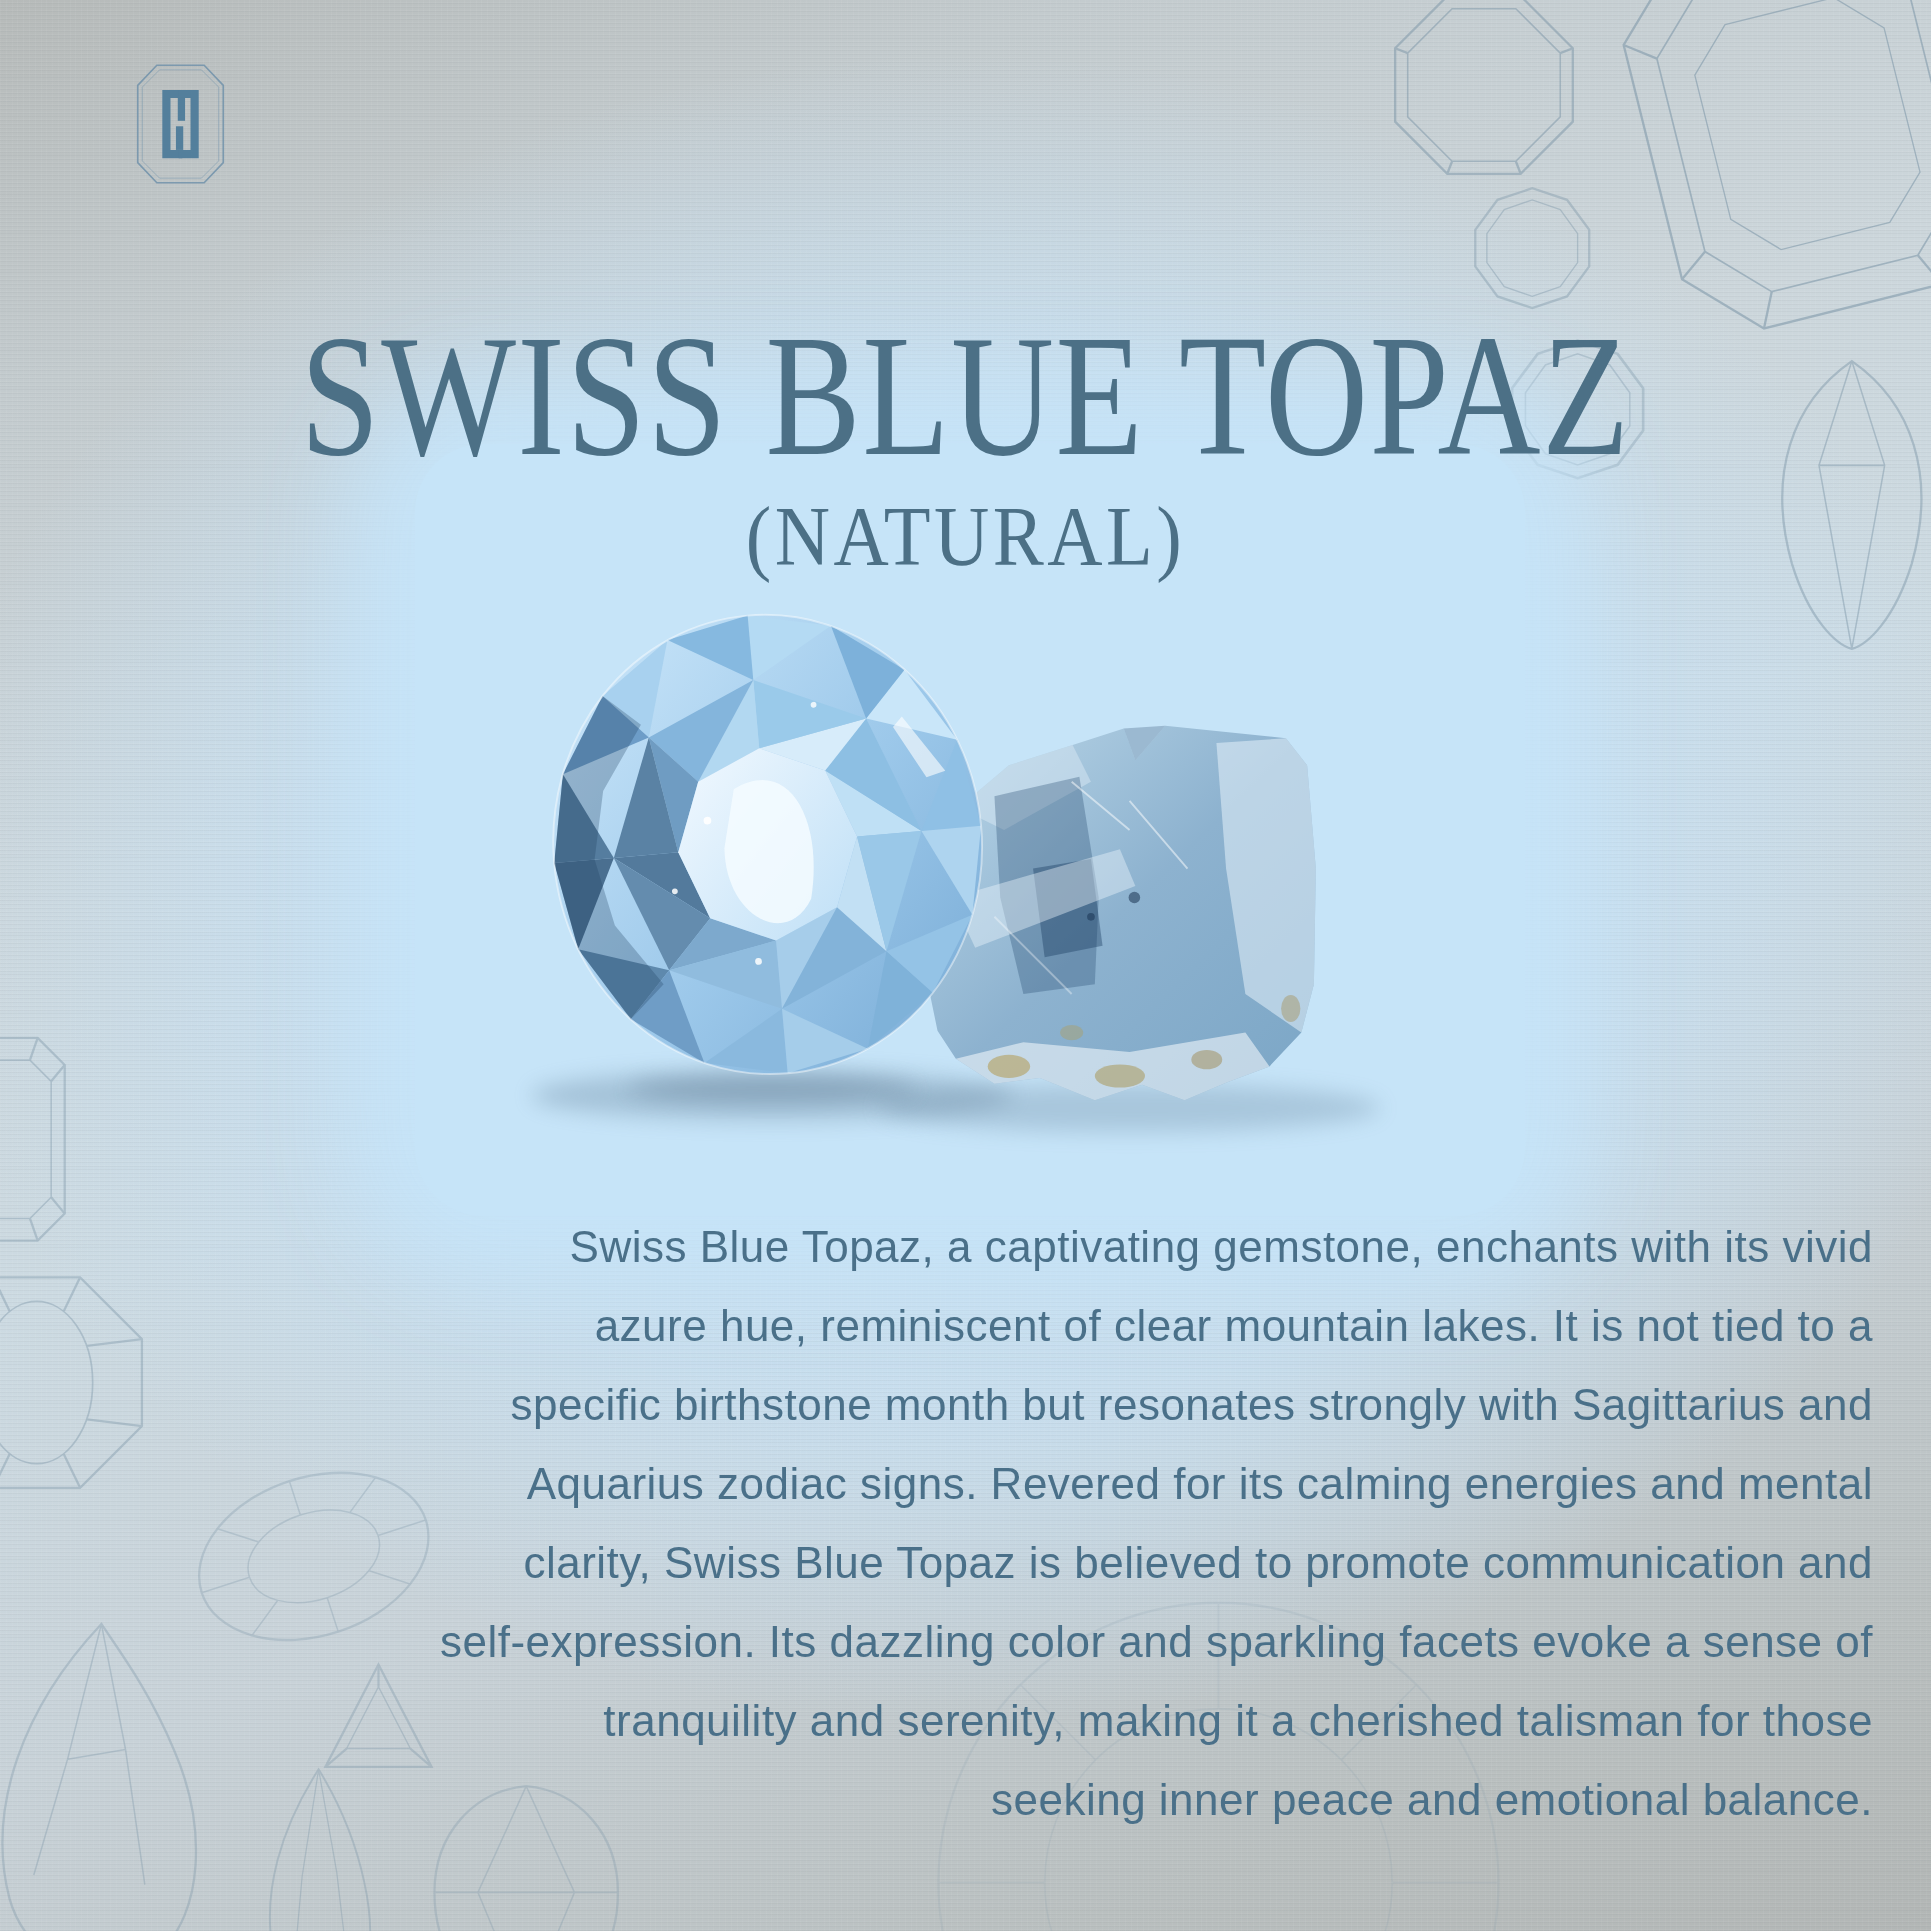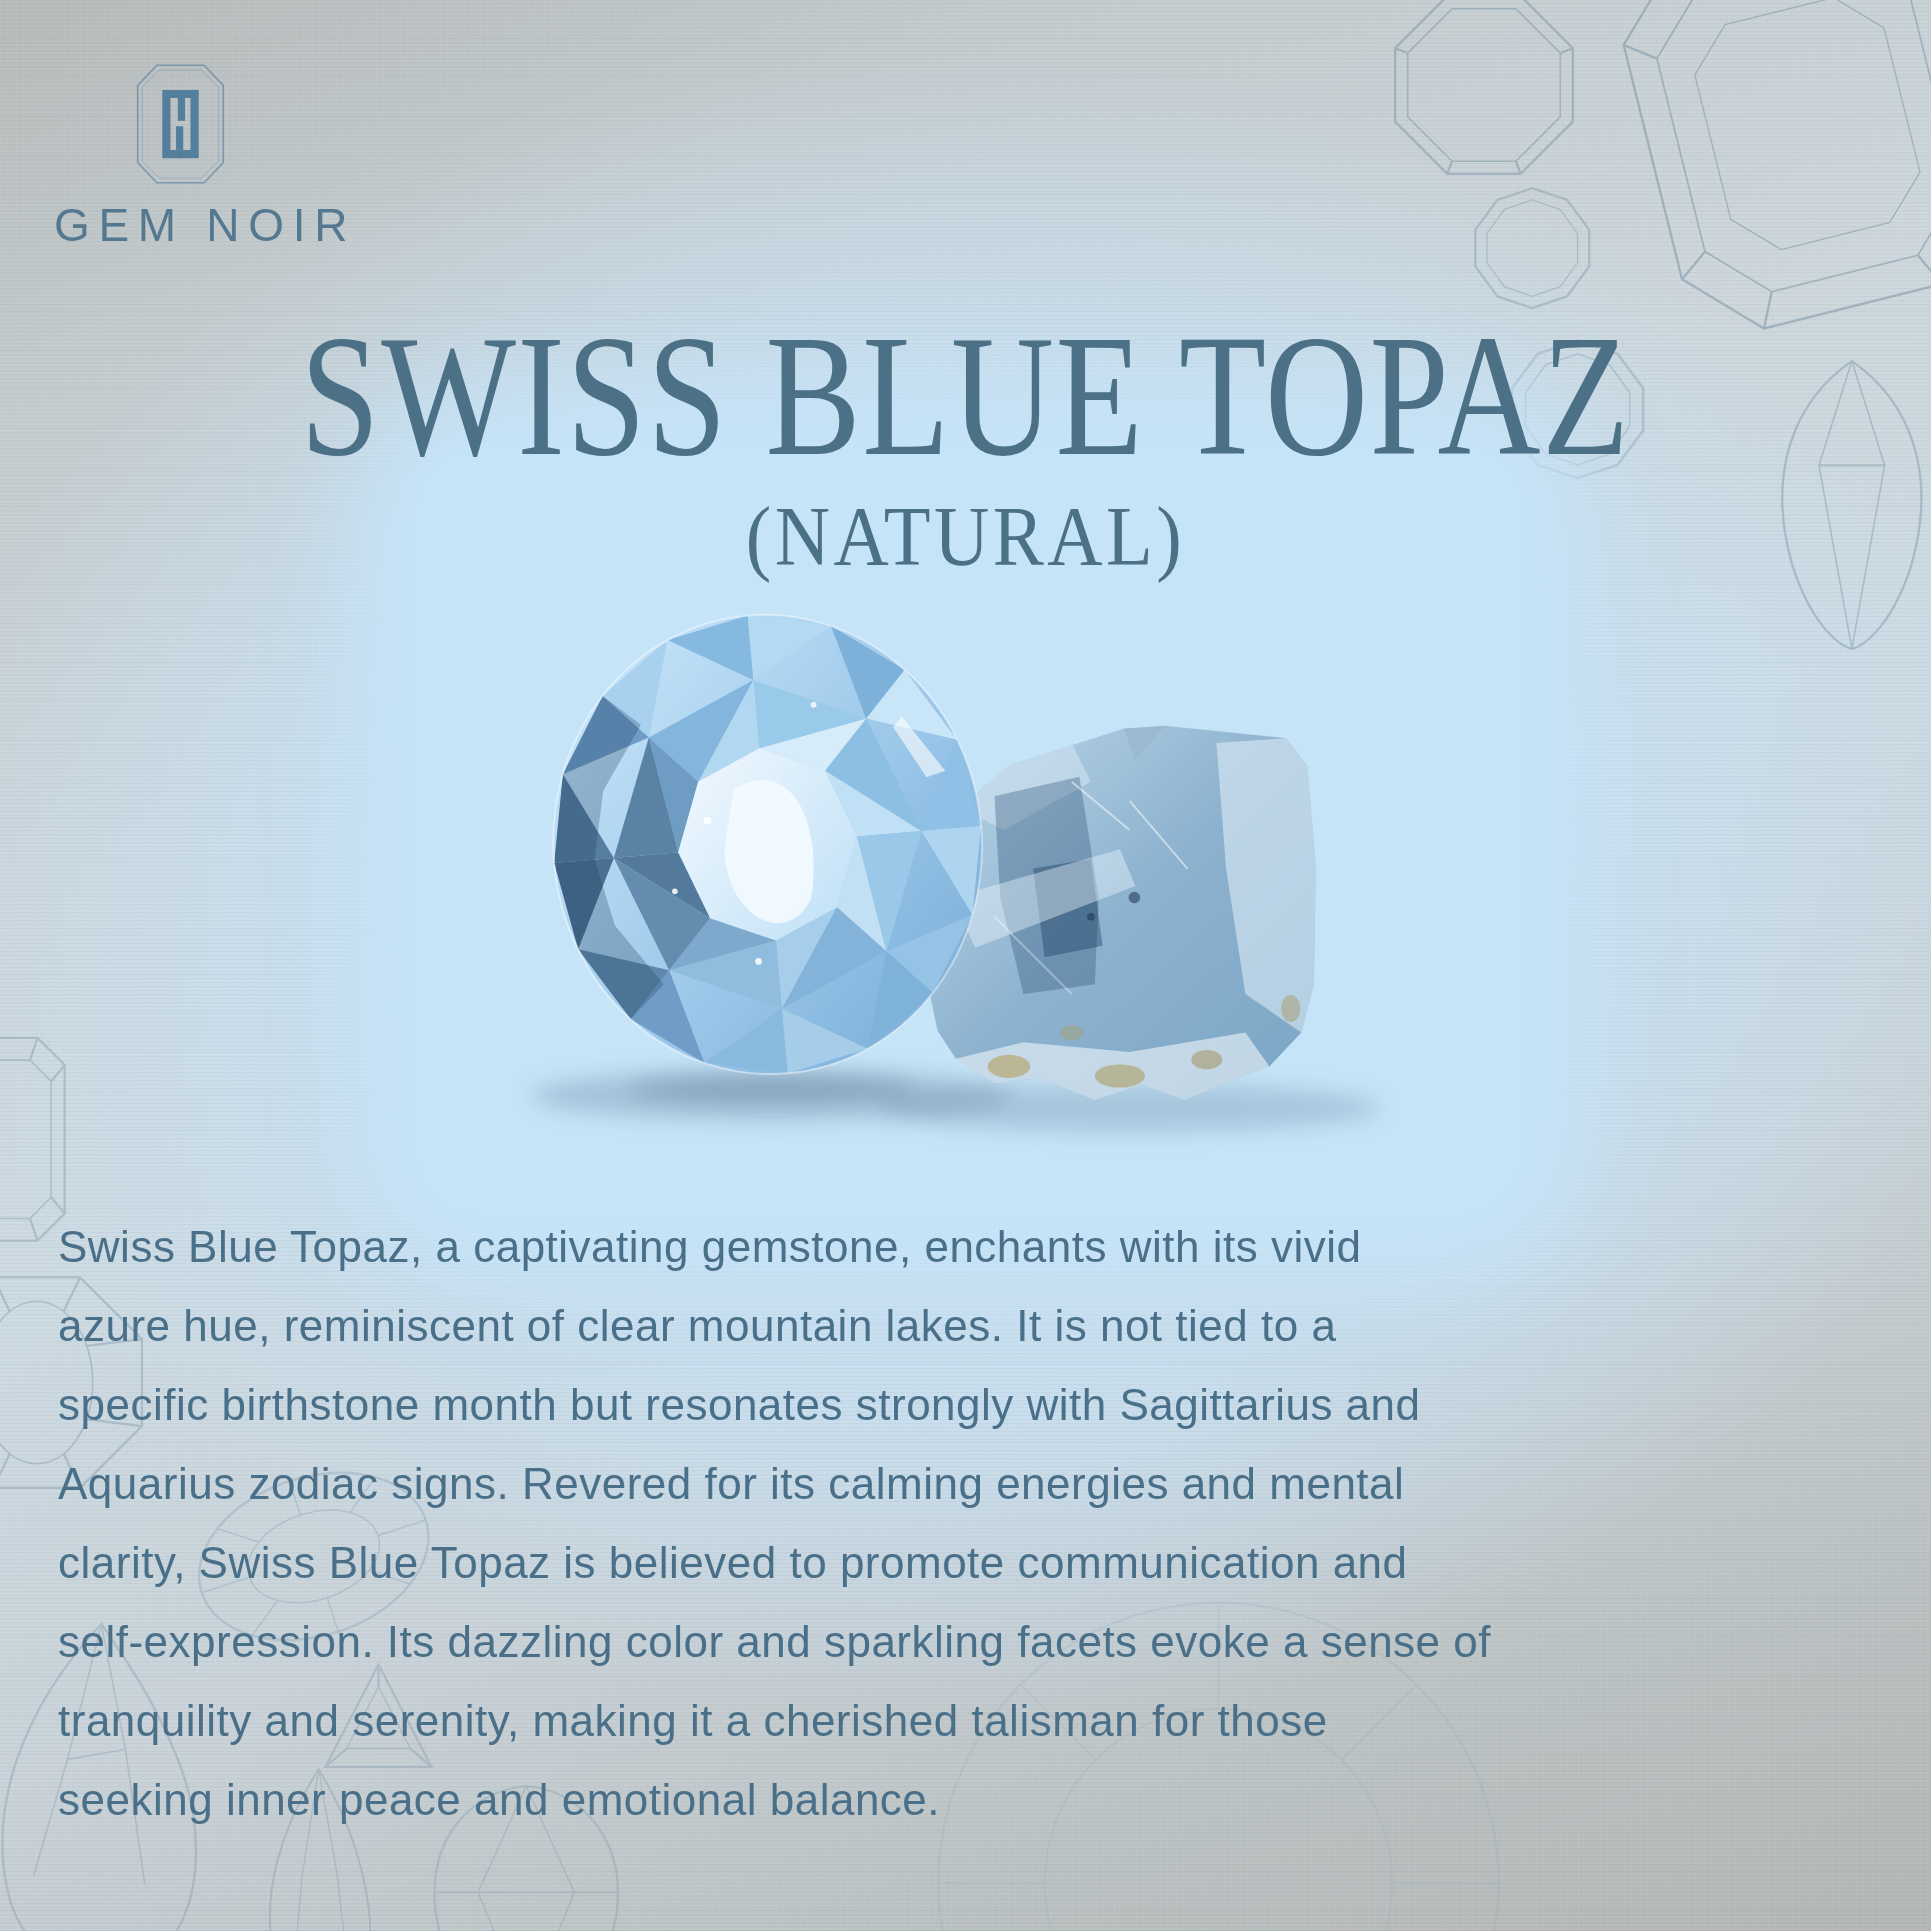--- a/index.html
+++ b/index.html
@@ -35,21 +35,21 @@
     font-family:"Liberation Serif",serif;font-size:174px;line-height:1;color:#4c7086;
     letter-spacing:1.9px;white-space:nowrap;transform:scaleX(.82);transform-origin:center;
   }
   .subtitle{
     position:absolute;left:0;top:494px;width:1931px;z-index:4;text-align:center;
     font-family:"Liberation Serif",serif;font-size:85px;line-height:1;color:#4c7086;
     letter-spacing:3.9px;transform:scaleX(.9);transform-origin:center;
   }
   .description{
     position:absolute;left:58px;top:1207px;width:1815px;z-index:4;
-    text-align:left;font-size:44px;line-height:79px;color:#4a7089;
+    text-align:right;font-size:44px;line-height:79px;color:#4a7089;
     letter-spacing:0.5px;white-space:pre-line;
   }
 </style>
 </head>
 <body>
 
 <div class="page">
 
   <svg class="decor-svg" width="1931" height="1931" viewBox="0 0 2000 2000" fill="none" stroke="#7b95a7" stroke-width="2.4">
 
@@ -155,21 +155,20 @@
       <polygon points="24,3 76,3 97,25 97,110 76,132 24,132 3,110 3,25" stroke="#6b8fa9" stroke-width="1.8" opacity=".8"></polygon>
       <polygon points="27,8 73,8 92,27 92,108 73,127 27,127 8,108 8,27" stroke="#6b8fa9" stroke-width="1" opacity=".5"></polygon>
       <g fill="#4b7a99" opacity=".92">
         <path d="M30,30 h22 v9 h-13 v57 h13 v9 H30 Z"></path>
         <path d="M70,30 h-22 v9 h13 v57 h-13 v9 h22 Z"></path>
         <rect x="47" y="38" width="8" height="26"></rect>
         <rect x="45" y="70" width="8" height="26"></rect>
       </g>
     </g>
   </svg>
-  <div class="brand-name">GEM NOIR</div>
 
   <div class="title">SWISS BLUE TOPAZ</div>
   <div class="subtitle">(NATURAL)</div>
 
   <svg class="hero-svg" width="1023" height="637" viewBox="0 0 1060 660">
     <defs>
       <filter id="soft" x="-60%" y="-60%" width="220%" height="220%">
           <feGaussianBlur stdDeviation="11"></feGaussianBlur>
         </filter>
       <linearGradient id="ovalBase" x1="0" y1="0" x2="1" y2="1">

